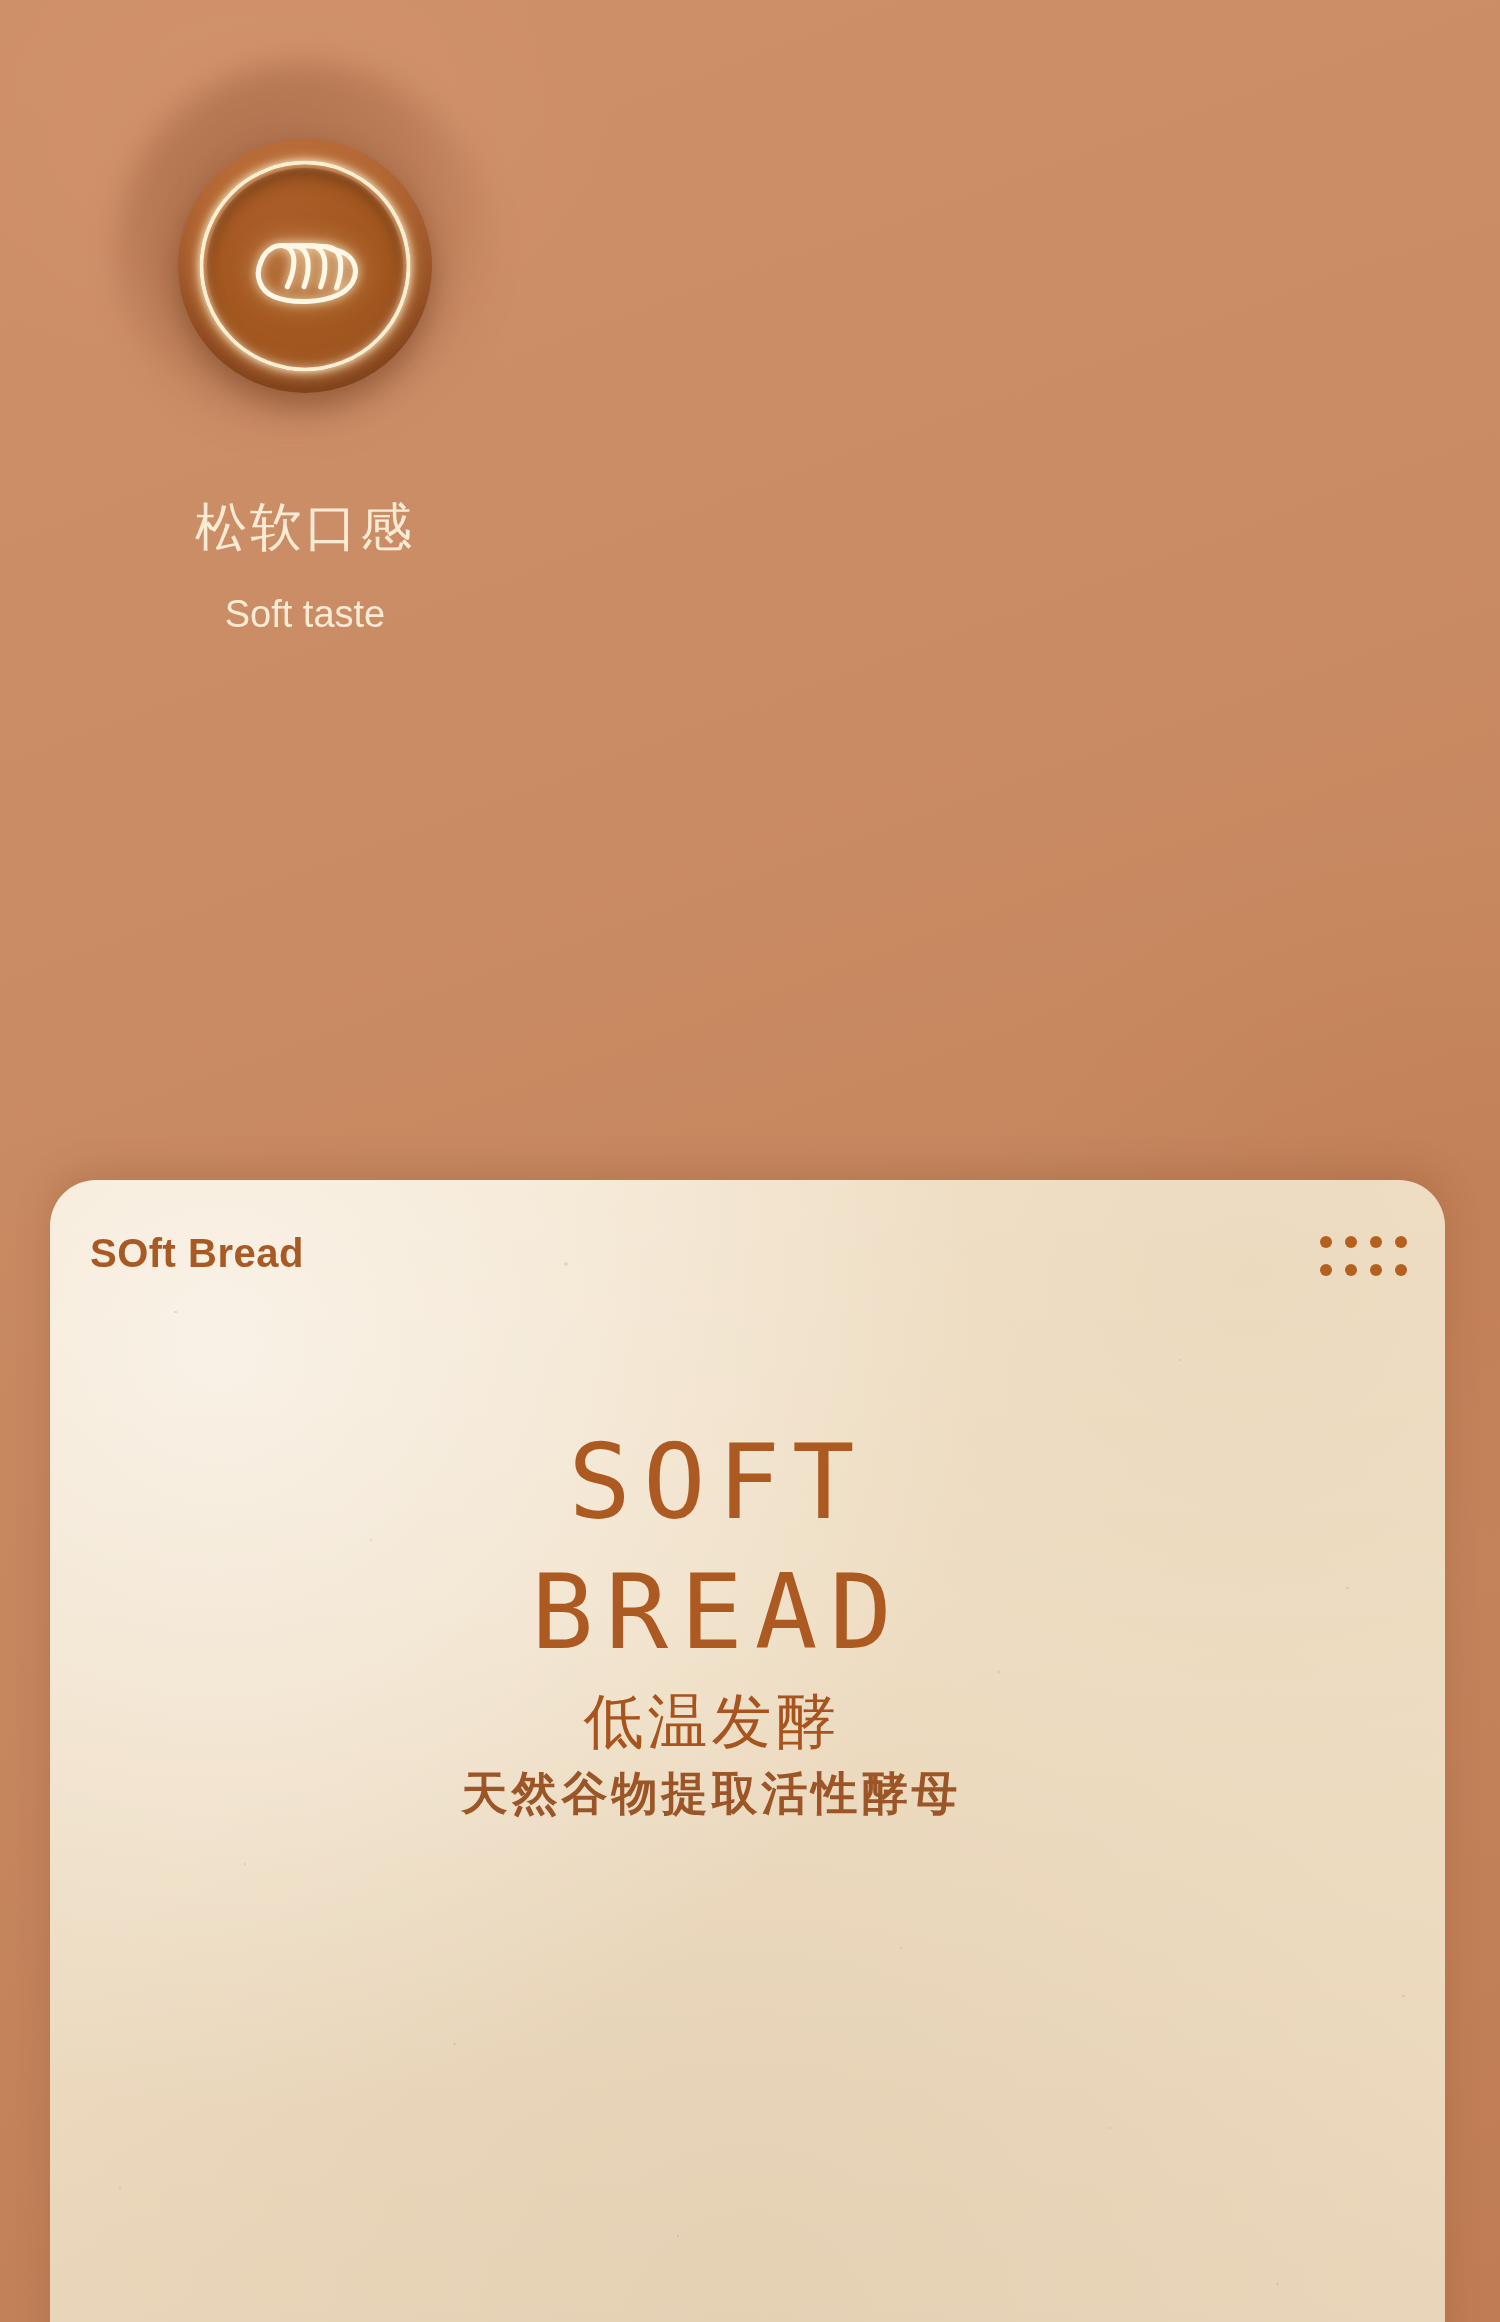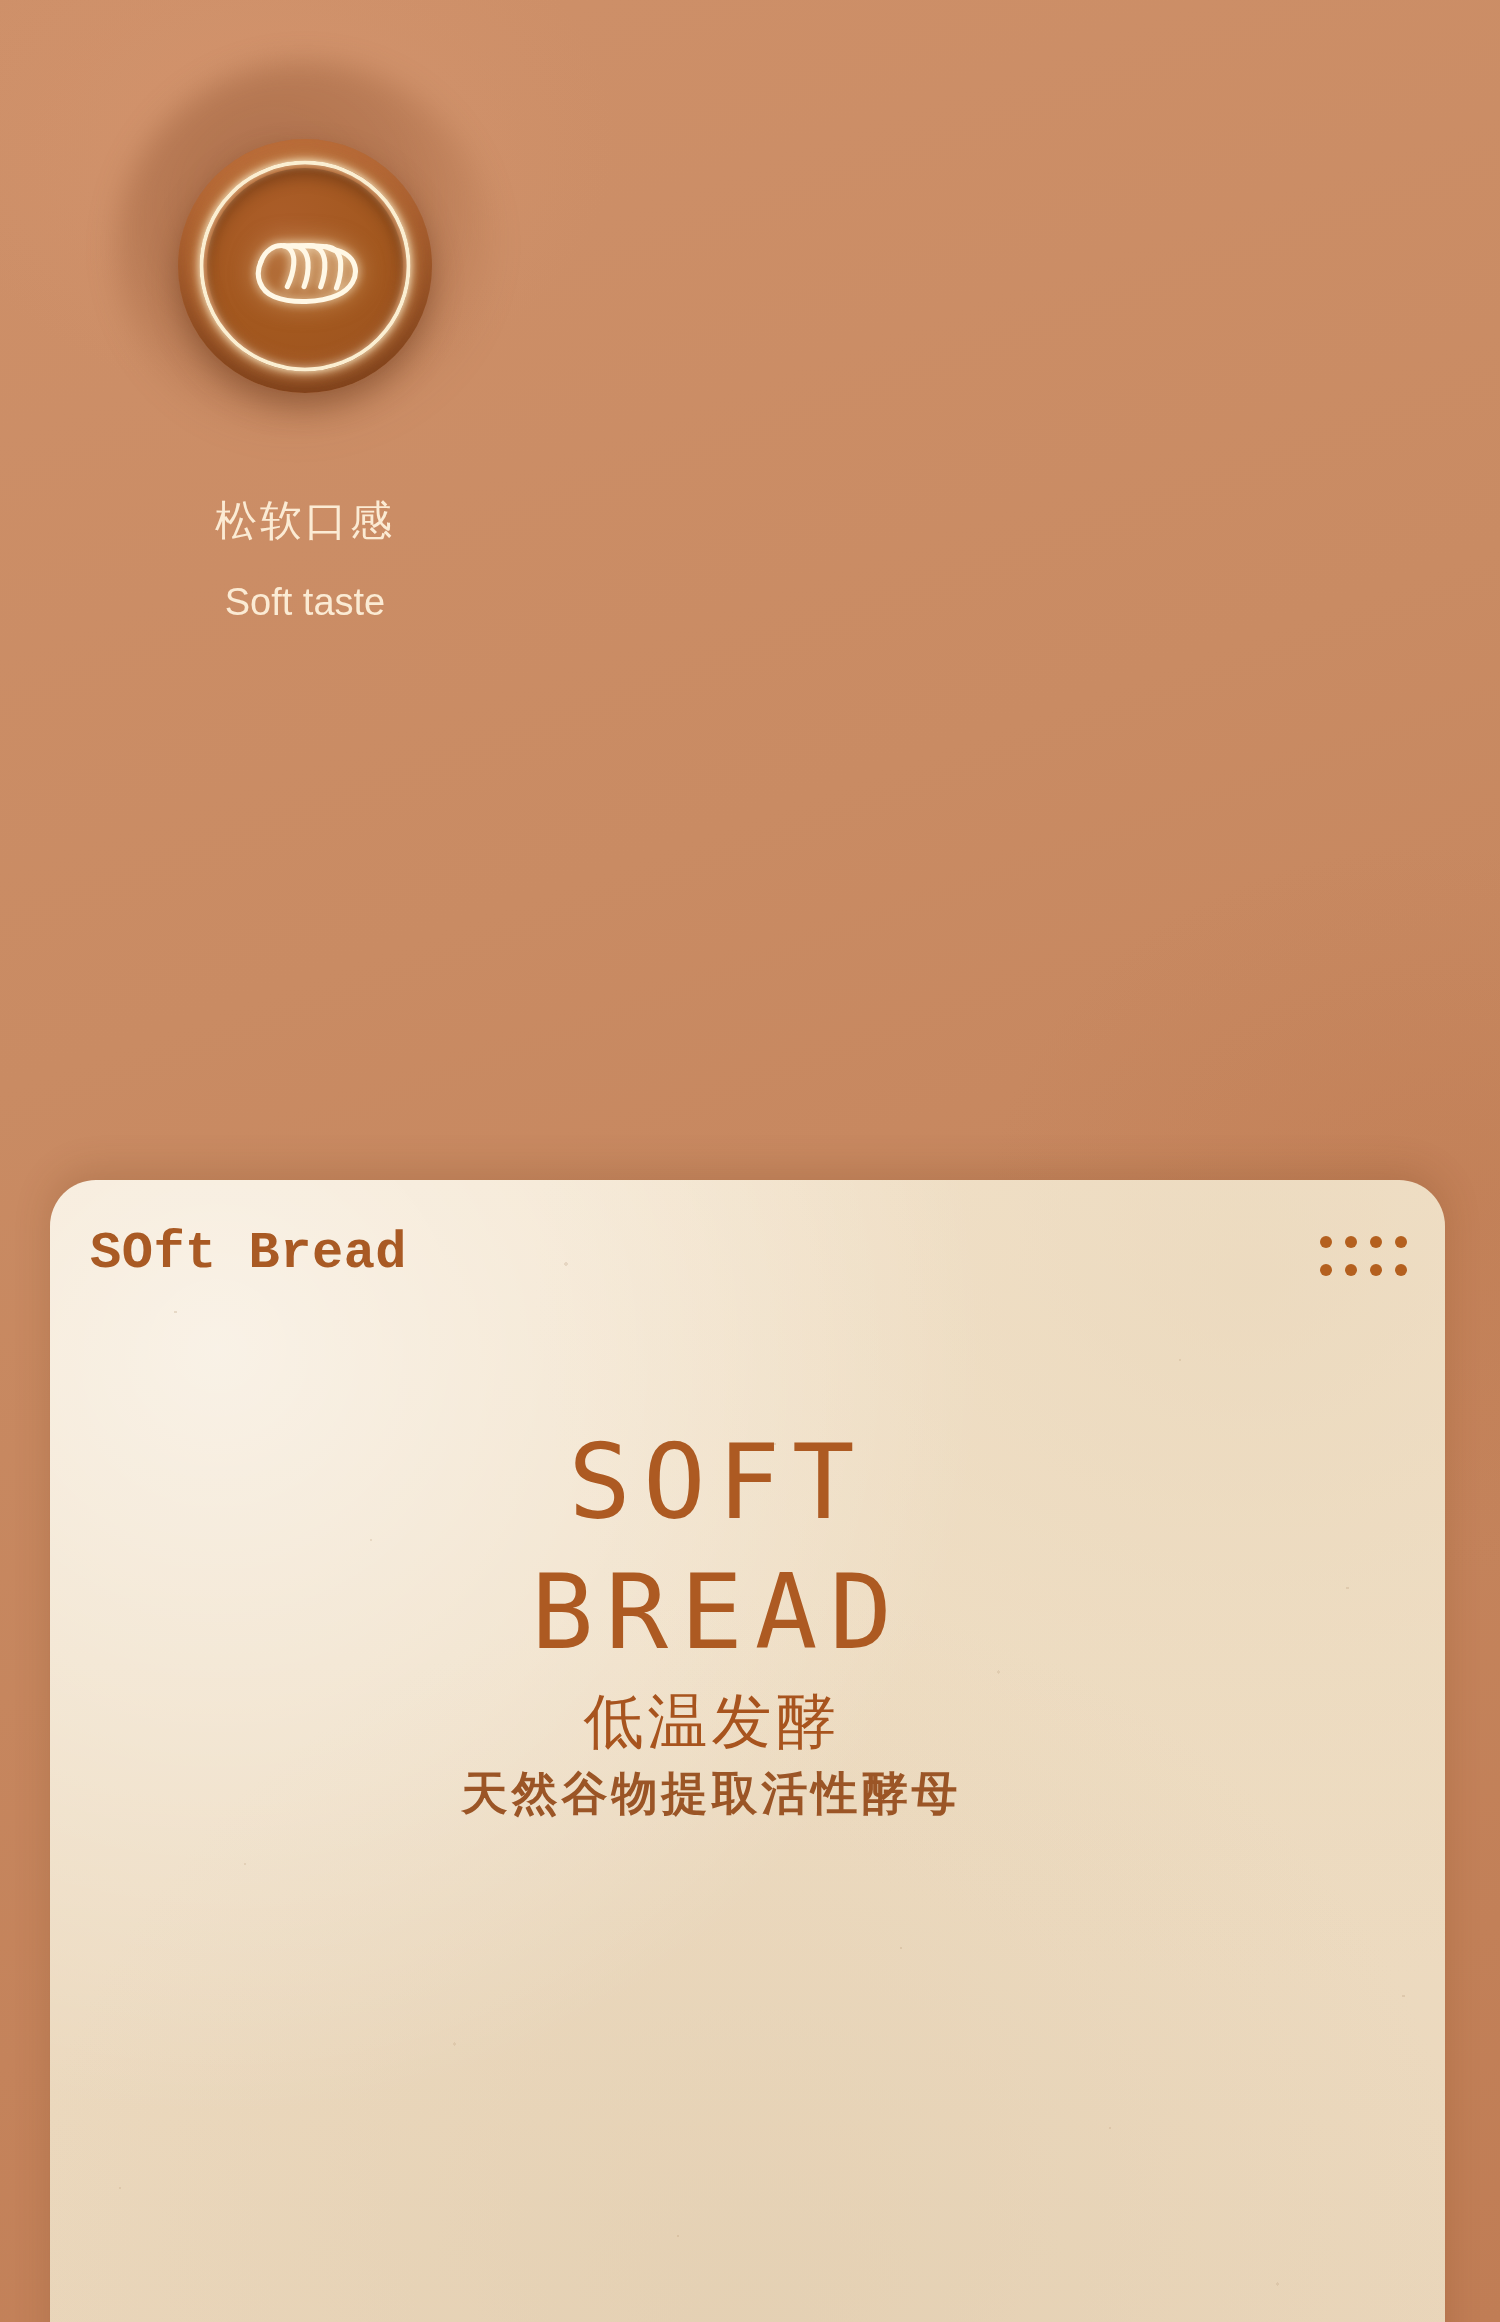--- a/index.html
+++ b/index.html
@@ -124,21 +124,21 @@
   .badge-glyph svg {
     display: block;
     width: 150px;
     height: 150px;
     filter: drop-shadow(0 0 5px rgba(253,240,206,0.9))
             drop-shadow(0 0 11px rgba(250,225,175,0.5));
   }
 
   .feat-cn {
     margin-top: 44px;
-    font-size: 42px;
+    font-size: 52px;
     letter-spacing: 3px;
     color: #FBEBD4;
     font-weight: 400;
     line-height: 1.2;
   }
   .feat-en {
     margin-top: 34px;
     font-size: 38px;
     letter-spacing: 0px;
     color: #FBEBD4;
@@ -190,26 +190,25 @@
 
   #card-head {
     position: absolute;
     left: 0; top: 0;
     width: 1395px;
     height: 160px;
   }
   #brand {
     position: absolute;
     left: 40px;
-    top: 44px;
-    font-size: 52px;
+    top: 51px;
+    font-size: 40px;
     font-weight: 700;
     letter-spacing: 0.5px;
     color: #A95A24;
-    font-family: Liberation Mono, monospace;
   }
   #dot-grid {
     position: absolute;
     right: 38px;
     top: 56px;
     display: grid;
     grid-template-columns: repeat(4, 12px);
     grid-template-rows: repeat(2, 12px);
     column-gap: 13px;
     row-gap: 16px;

